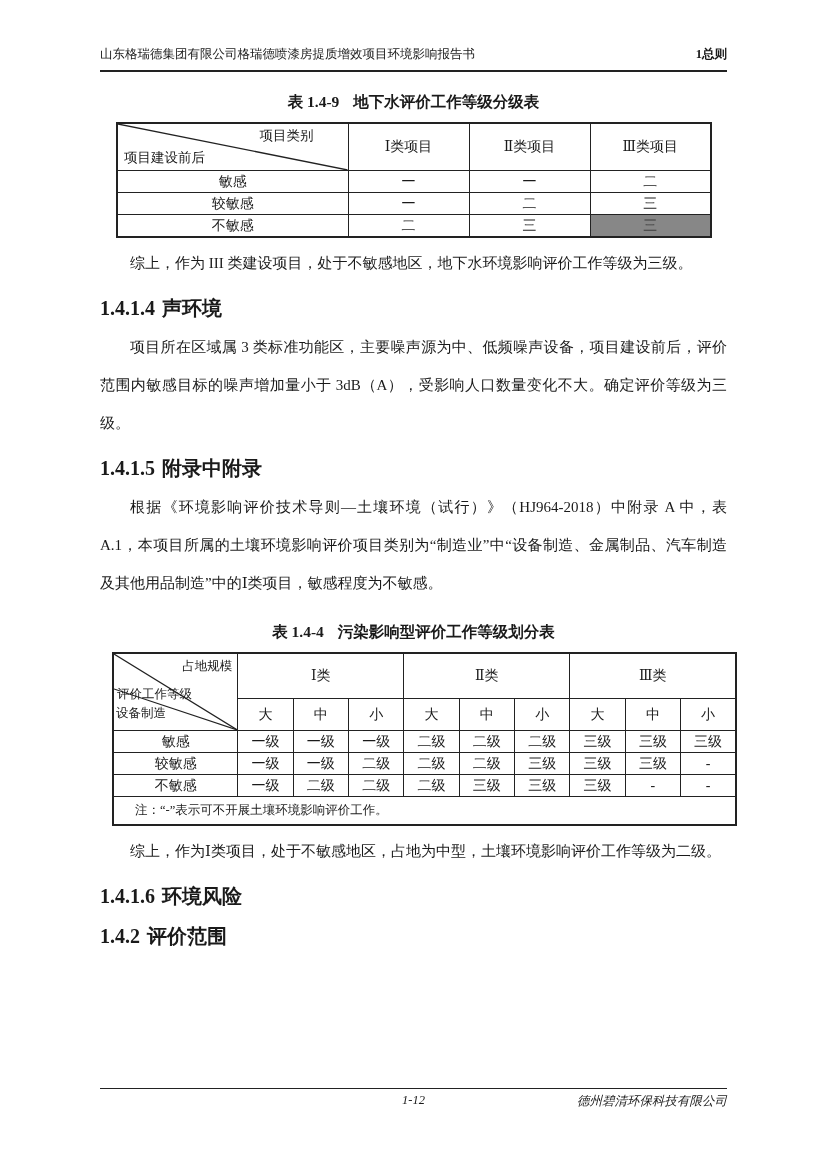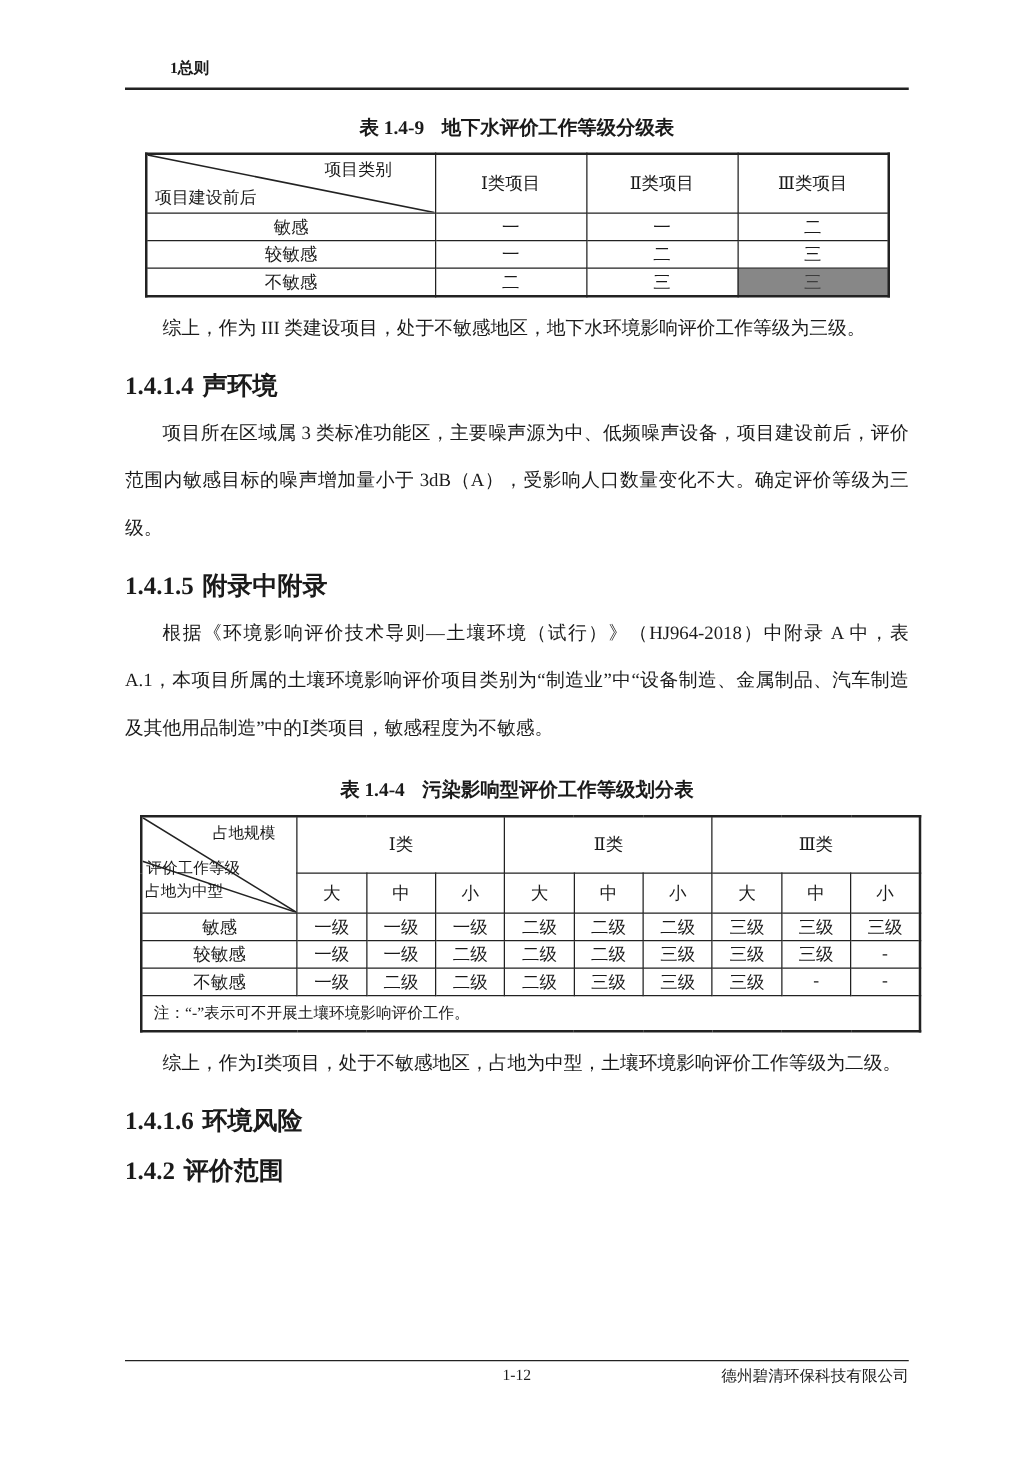--- a/index.html
+++ b/index.html
@@ -42,21 +42,21 @@
   .tbl-gw{width:596px;margin-left:16px;}
   .tbl-gw .corner{height:46px;position:relative;margin-top:27px;}
   .tbl-gw .drow td{height:21px;}
 
   .tbl-soil{width:625px;margin-left:12px;}
   .tbl-soil .corner{position:relative;}
   .tbl-soil .class-row td{height:44px;}
   .tbl-soil .size-row td{height:31px;}
   .tbl-soil .drow td{height:21px;}
   .tbl-soil .note-row td{
-    height:27px;text-align:left;font-size:12.5px;padding-left:9px;
+    height:27px;text-align:left;font-size:12.5px;padding-left:21px;
   }
 
   .corner svg{position:absolute;left:0;top:0;width:100%;height:100%;}
   .corner .lbl{position:absolute;font-size:13.5px;white-space:nowrap;}
   .corner .lbl-s{font-size:12.5px;}
 
   .hl-cell{background:var(--gray,#878787);color:#3d3d3d;}
 
   
   .para{
@@ -72,31 +72,33 @@
   .sec .sec-num{font-family:"Liberation Serif","DejaVu Serif",serif;}
   .sec .sec-title{margin-left:7px;}
   .red{color:var(--red,#cc1212);}
 
   
   .ftr{
     position:absolute;left:100px;top:1088px;width:627px;
     border-top:1.5px solid #222;
     font-size:12.5px;
     height:22px;
+    font-style:italic;
   }
   .ftr .pgnum{position:absolute;left:0;right:0;top:4px;text-align:center;}
   .ftr .company{position:absolute;right:0;top:4px;}
 </style>
 </head>
 <body>
 
 <div class="page">
   <div class="content">
 
     <div class="hdr">
+      <span>山东格瑞德集团有限公司格瑞德喷漆房提质增效项目环境影响报告书</span>
       <span class="hdr-right">1总则</span>
     </div>
 
     <div class="tbl-title">
       <span class="pre">表 1.4-9</span><span>地下水评价工作等级分级表</span>
     </div>
 
     <table class="tbl tbl-gw">
       <colgroup>
           <col style="width:231px">
@@ -167,23 +169,23 @@
           <col style="width:55px">
           <col style="width:55px">
       </colgroup>
       <tbody>
           <tr class="class-row">
         <td class="corner" rowspan="2">
           <svg viewBox="0 0 100 100" preserveAspectRatio="none">
             <line x1="0" y1="0" x2="100" y2="100" stroke="#222" stroke-width="1.2" vector-effect="non-scaling-stroke"></line>
             <line x1="0" y1="46" x2="100" y2="100" stroke="#222" stroke-width="1.2" vector-effect="non-scaling-stroke"></line>
           </svg>
-          <span class="lbl lbl-s" style="top:4px;right:17px;">占地规模</span>
+          <span class="lbl lbl-s" style="top:4px;right:5px;">占地规模</span>
           <span class="lbl lbl-s" style="top:32px;left:3px;">评价工作等级</span>
-          <span class="lbl lbl-s" style="bottom:8px;left:2px;">占地为中型</span>
+          <span class="lbl lbl-s" style="bottom:8px;left:2px;">设备制造</span>
         </td>
         <td colspan="3">Ⅰ类</td>
         <td colspan="3">Ⅱ类</td>
         <td colspan="3">Ⅲ类</td>
       </tr>
       <tr class="size-row">
         <td>大</td>
         <td>中</td>
         <td>小</td>
         <td>大</td>

